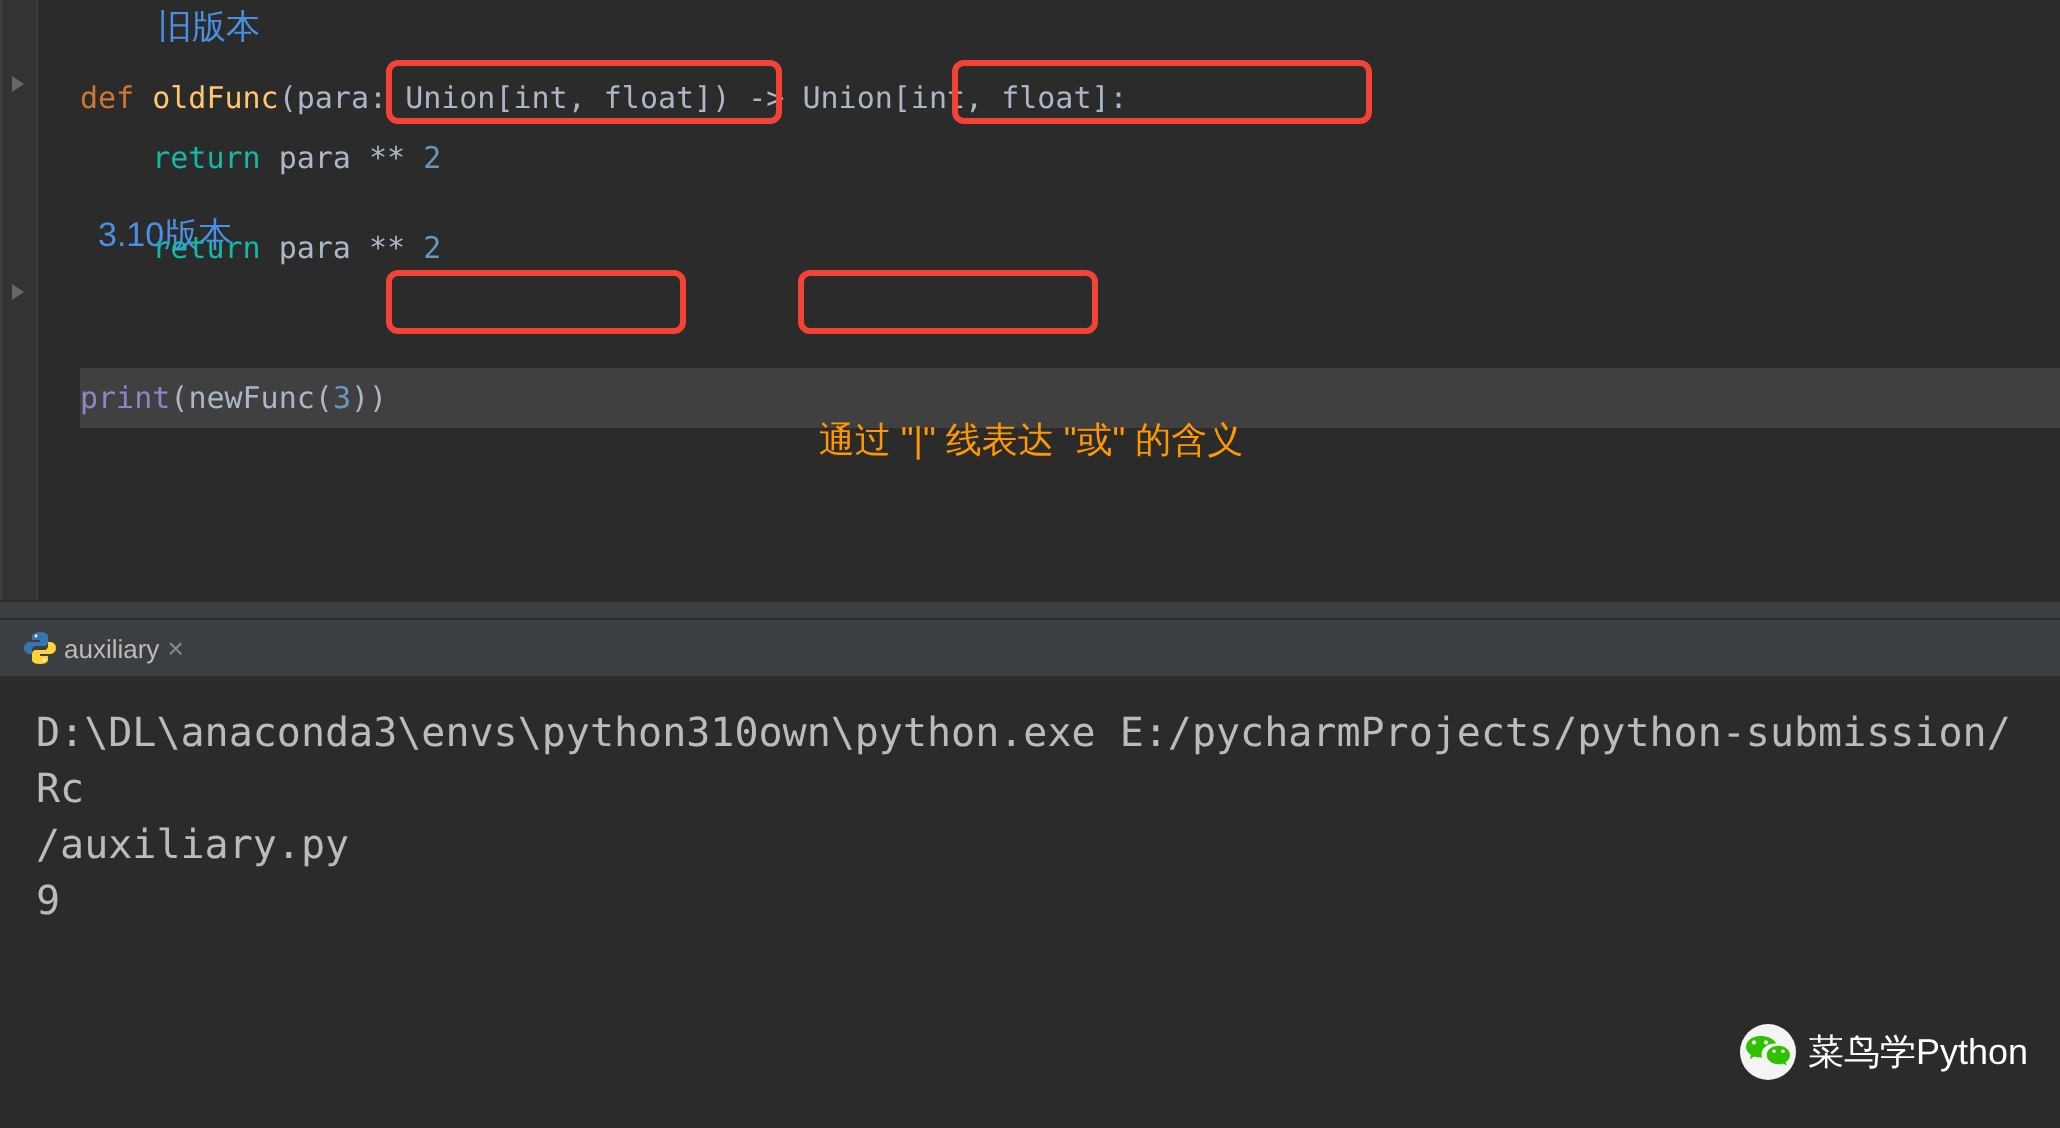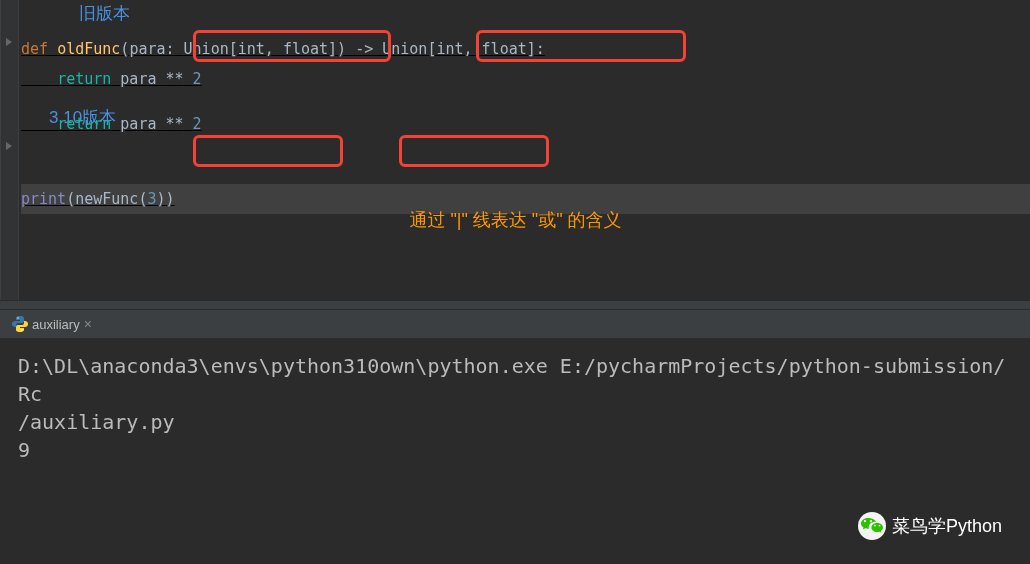--- a/index.html
+++ b/index.html
@@ -30,28 +30,28 @@
     .gutter-icon {
       position: absolute;
       left: 2px;
       width: 12px;
       height: 12px;
       opacity: 0.6;
     }
     .code-content {
       margin-left: 20px;
       position: relative;
-      text-decoration: underline;
     }
     .code-line {
       line-height: 30px;
       height: 30px;
       white-space: pre;
       color: #a9b7c6;
       position: relative;
+      margin-left: 19px;
     }
     .annotation-label {
       position: absolute;
       color: #4a90e2;
       font-family: 'Microsoft YaHei', sans-serif;
       font-size: 17px;
       font-weight: 500;
     }
     .label-old { left: 58px; top: -2px; }
     .label-new { left: 28px; top: 102px; }
@@ -125,21 +125,21 @@
       font-size: 20px;
       color: #bbbbbb;
       line-height: 28px;
     }
     .terminal-line {
       white-space: pre-wrap;
       word-break: break-all;
     }
     .watermark {
       position: absolute;
-      right: 28px;
+      right: 16px;
       bottom: 24px;
       display: flex;
       align-items: center;
       color: #fff;
       font-family: 'Microsoft YaHei', sans-serif;
       font-size: 18px;
       gap: 6px;
     }
     .wechat-icon {
       width: 28px;

